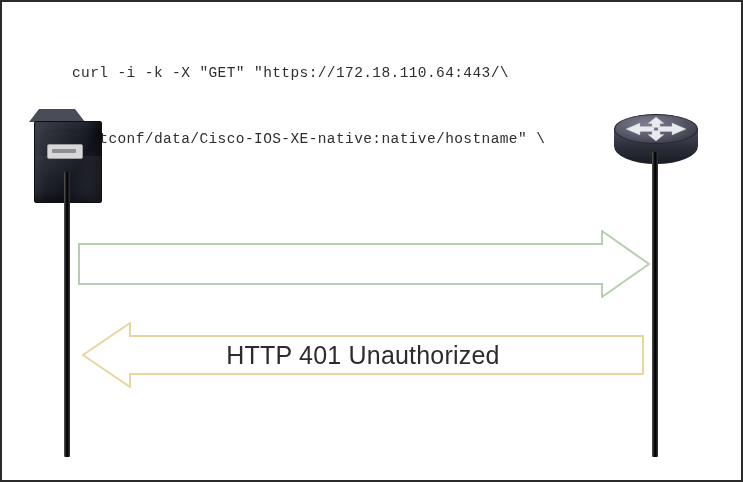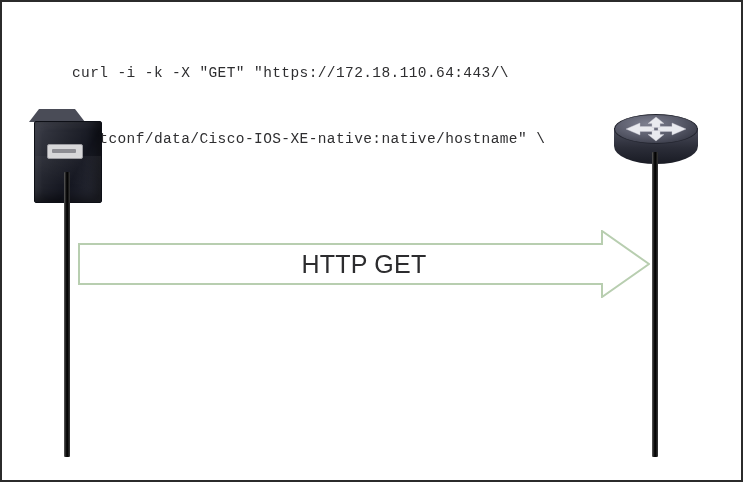--- a/index.html
+++ b/index.html
@@ -220,17 +220,22 @@
         <polygon points="42,27 34,20.5 38,20.5 38,16.5 46,16.5 46,20.5 50,20.5"></polygon>
       </g>
     </svg>
   </div>
   <div class="lifeline" id="lifeline-router"></div>
 
   <div class="msg-arrow" id="arrow-http-get">
     <svg width="572" height="68" viewBox="0 0 572 68">
       <polygon points="1,14 524,14 524,1 571,34 524,67 524,54 1,54" fill="#ffffff" stroke="#b8ceb0" stroke-width="2" stroke-linejoin="miter"></polygon>
     </svg>
-    <span class="msg-label">HTTP GET</span>
-  </div>
-
+  </div>
+
+  <div class="msg-arrow" id="arrow-http-401">
+    <svg width="562" height="66" viewBox="0 0 562 66">
+      <polygon points="561,14 48,14 48,1 1,33 48,65 48,52 561,52" fill="#ffffff" stroke="#e8d5a0" stroke-width="2" stroke-linejoin="miter"></polygon>
+    </svg>
+    <span class="msg-label">HTTP 401 Unauthorized</span>
+  </div>
 
 </div>
 
 </body></html>

